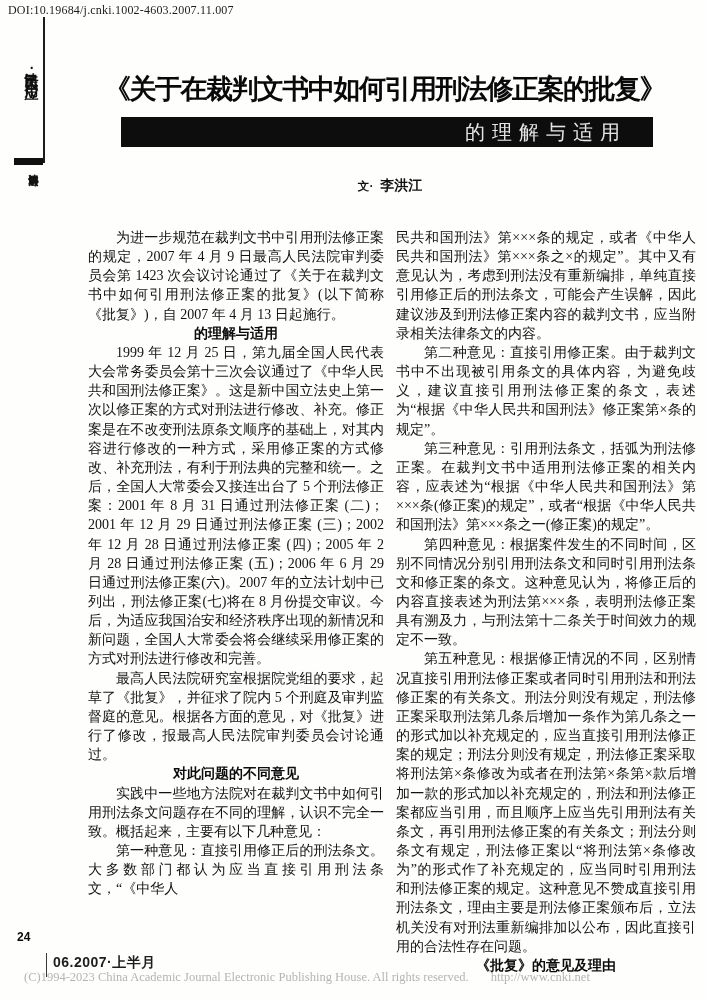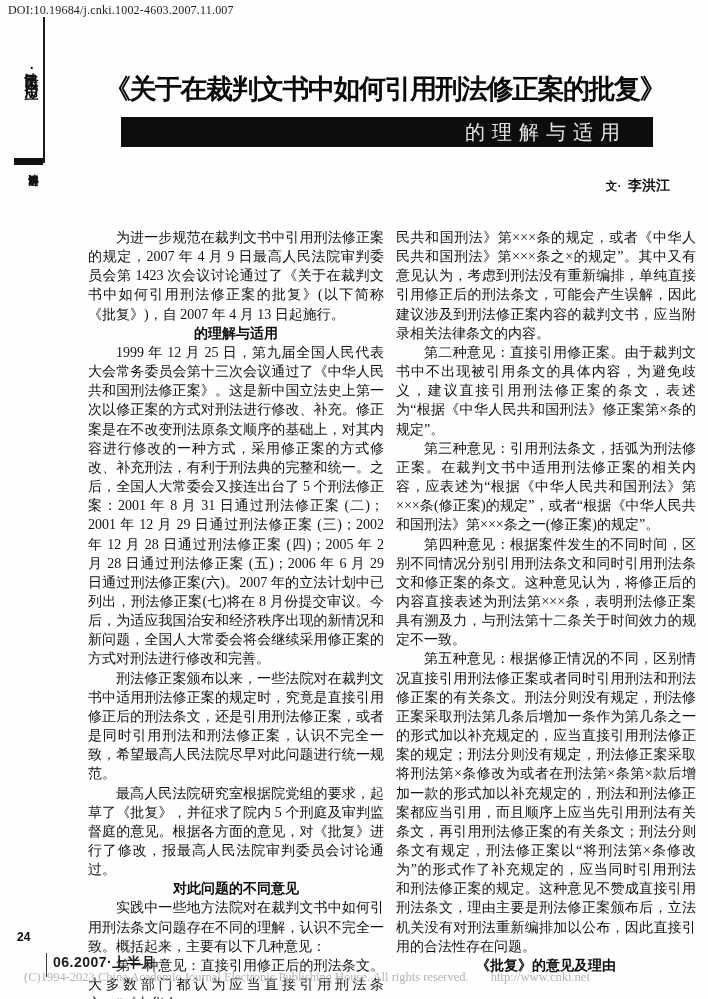--- a/index.html
+++ b/index.html
@@ -38,21 +38,21 @@
   .subtitle-bar {
     position:absolute; left:121px; top:117px; width:532px; height:30px;
     background:#0d0d0d; text-align:right;
   }
   .subtitle-bar .subtitle {
     display:inline-block; color:#e5e5e5; line-height:30px; padding-right:26px;
     font-family:"Liberation Sans","DejaVu Sans",sans-serif;
     font-size:20px; letter-spacing:7px; font-weight:normal;
   }
   .byline {
-    position:absolute; left:110px; top:177px; width:560px; text-align:right;
+    position:absolute; left:110px; top:177px; width:560px; text-align:center;
     font-weight:bold; font-size:14px; color:#111;
   }
   .byline .byline-label { font-size:11.5px; margin-right:7px; }
   
   .col {
     position:absolute; top:228px;
     font-size:14px; line-height:19.15px; text-align:justify;
     color:#121212;
   }
   .col-left  { left:88px;  width:296px; }
@@ -98,21 +98,20 @@
     <span class="subtitle">的理解与适用</span>
   </div>
   <div class="byline">
     <span class="byline-label">文·</span><span>李洪江</span>
   </div>
 
   <div class="col col-left">
     <p>为进一步规范在裁判文书中引用刑法修正案的规定，2007 年 4 月 9 日最高人民法院审判委员会第 1423 次会议讨论通过了《关于在裁判文书中如何引用刑法修正案的批复》(以下简称《批复》)，自 2007 年 4 月 13 日起施行。</p>
     <h3>的理解与适用</h3>
     <p>1999 年 12 月 25 日，第九届全国人民代表大会常务委员会第十三次会议通过了《中华人民共和国刑法修正案》。这是新中国立法史上第一次以修正案的方式对刑法进行修改、补充。修正案是在不改变刑法原条文顺序的基础上，对其内容进行修改的一种方式，采用修正案的方式修改、补充刑法，有利于刑法典的完整和统一。之后，全国人大常委会又接连出台了 5 个刑法修正案：2001 年 8 月 31 日通过刑法修正案 (二)；2001 年 12 月 29 日通过刑法修正案 (三)；2002 年 12 月 28 日通过刑法修正案 (四)；2005 年 2 月 28 日通过刑法修正案 (五)；2006 年 6 月 29 日通过刑法修正案(六)。2007 年的立法计划中已列出，刑法修正案(七)将在 8 月份提交审议。今后，为适应我国治安和经济秩序出现的新情况和新问题，全国人大常委会将会继续采用修正案的方式对刑法进行修改和完善。</p>
-    <p>刑法修正案颁布以来，一些法院对在裁判文书中适用刑法修正案的规定时，究竟是直接引用修正后的刑法条文，还是引用刑法修正案，或者是同时引用刑法和刑法修正案，认识不完全一致，希望最高人民法院尽早对此问题进行统一规范。</p>
     <p>最高人民法院研究室根据院党组的要求，起草了《批复》，并征求了院内 5 个刑庭及审判监督庭的意见。根据各方面的意见，对《批复》进行了修改，报最高人民法院审判委员会讨论通过。</p>
     <h3>对此问题的不同意见</h3>
     <p>实践中一些地方法院对在裁判文书中如何引用刑法条文问题存在不同的理解，认识不完全一致。概括起来，主要有以下几种意见：</p>
     <p>第一种意见：直接引用修正后的刑法条文。大多数部门都认为应当直接引用刑法条文，“《中华人</p>
   </div>
 
   <div class="col col-right">
     <p class="flush">民共和国刑法》第×××条的规定，或者《中华人民共和国刑法》第×××条之×的规定”。其中又有意见认为，考虑到刑法没有重新编排，单纯直接引用修正后的刑法条文，可能会产生误解，因此建议涉及到刑法修正案内容的裁判文书，应当附录相关法律条文的内容。</p>
     <p>第二种意见：直接引用修正案。由于裁判文书中不出现被引用条文的具体内容，为避免歧义，建议直接引用刑法修正案的条文，表述为“根据《中华人民共和国刑法》修正案第×条的规定”。</p>
     <p>第三种意见：引用刑法条文，括弧为刑法修正案。在裁判文书中适用刑法修正案的相关内容，应表述为“根据《中华人民共和国刑法》第×××条(修正案)的规定”，或者“根据《中华人民共和国刑法》第×××条之一(修正案)的规定”。</p>

